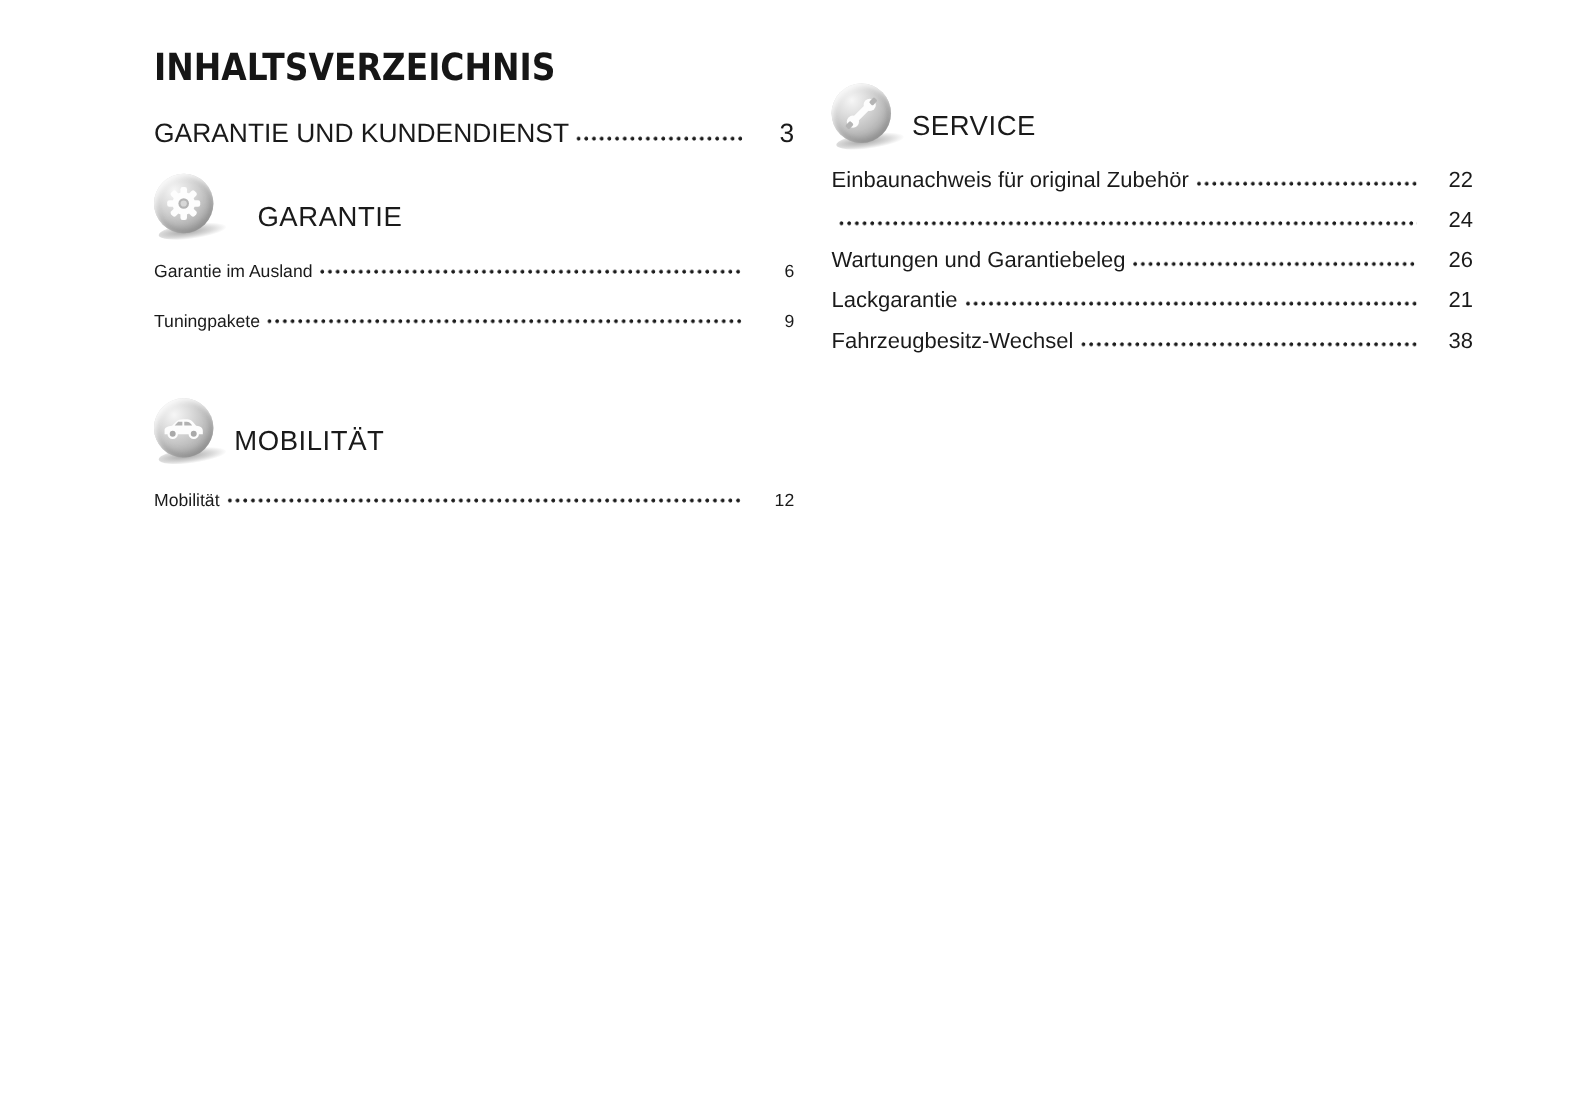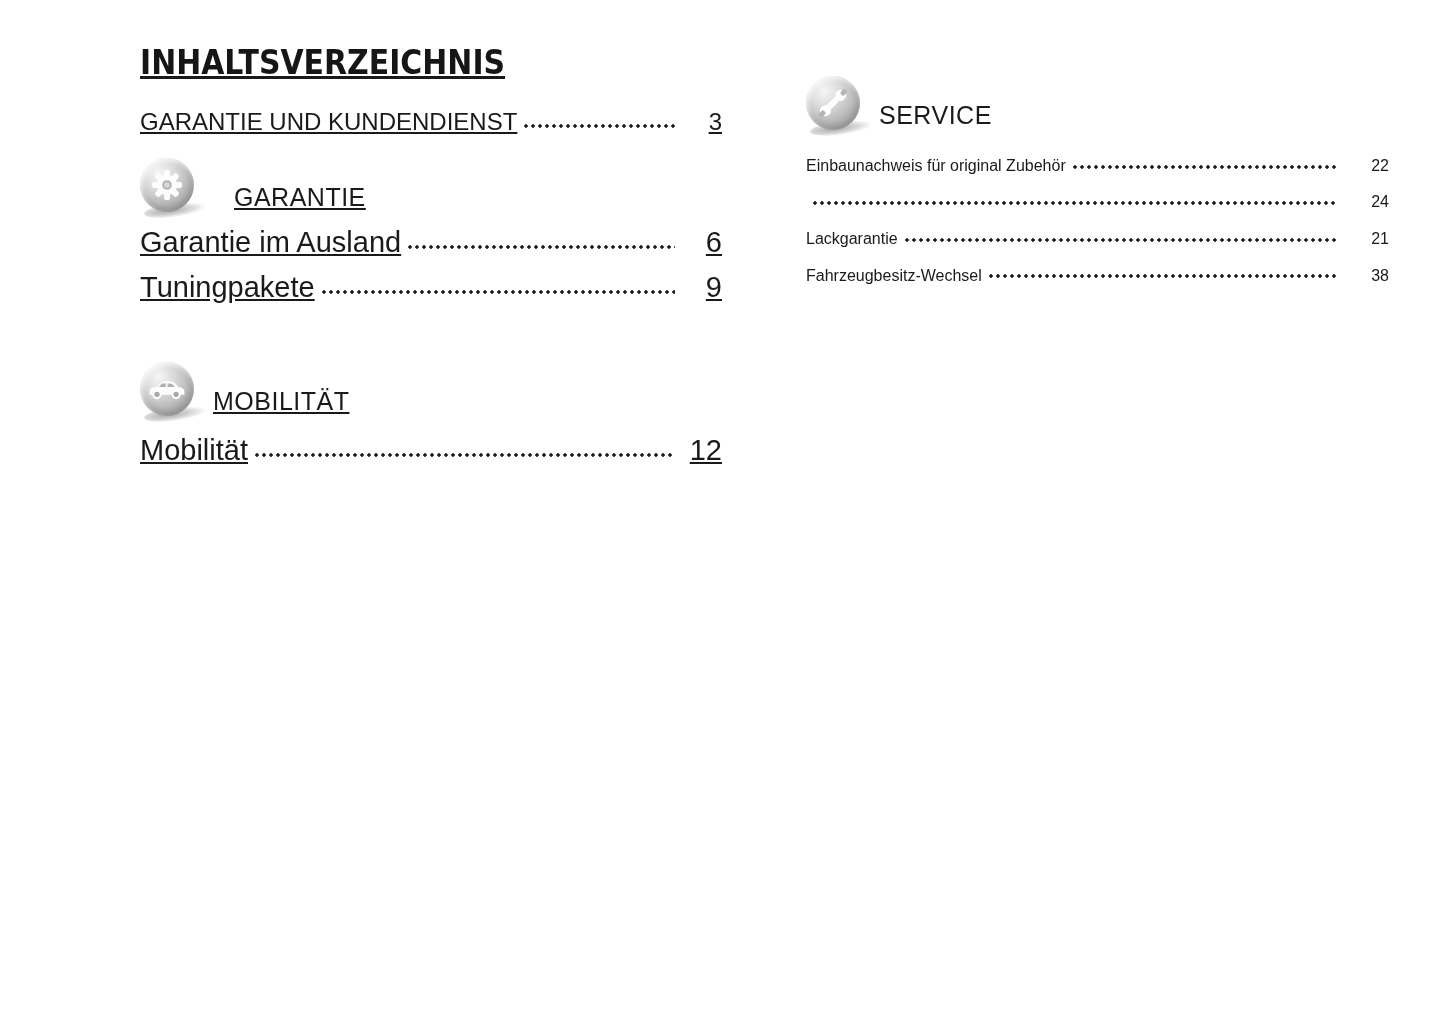--- a/index.html
+++ b/index.html
@@ -6,22 +6,22 @@
   .sheet {
     position: relative;
     width: 1445px;
     height: 1018px;
     background: #ffffff;
     color: #1a1a1a;
     font-family: "Liberation Sans", "DejaVu Sans", sans-serif;
     overflow: hidden;
   }
   .col { position: absolute; }
-  .col-left  { left: 140px; top: 36px;  width: 582px; text-decoration: underline; }
-  .col-right { left: 806px; top: 76px;  width: 583px; }
+  .col-left  { left: 140px; top: 36px;  width: 582px; }
+  .col-right { left: 756px; top: 76px;  width: 583px; }
 
   h1.doc-title {
     margin: 6px 0 0 0;
     font-family: "DejaVu Sans", "Liberation Sans", sans-serif;
     font-weight: 700;
     font-size: 34px;
     line-height: 40px;
     letter-spacing: 0px;
     white-space: nowrap;
     transform: scaleX(0.88);
@@ -48,24 +48,24 @@
     bottom: var(--pb);
     height: 4px;
     background-image: radial-gradient(circle at 2px 2px, #1b1b1b 1.45px, rgba(0,0,0,0) 2px);
     background-size: 7px 4px;
     background-repeat: repeat-x;
   }
 
   .lead-row { height: 44px; font-size: 24px; --pb: 6px; margin-top: 14px; }
   .lead-row .pg { width: 40px; }
 
-  .col-left .entry-row { height: 45px; font-size: 29px; --pb: 8px; }
+  .col-left .entry-row { height: 45px; font-size: 16px; --pb: 8px; }
   .col-left .entry-row .pg { width: 40px; }
 
-  .col-right .entry-row { height: 36.6px; font-size: 16px; --pb: 6px; }
+  .col-right .entry-row { height: 36.6px; font-size: 20px; --pb: 6px; }
   .col-right .entry-row .pg { width: 44px; }
 
   .entries { margin-top: 6px; }
   .col-right .entries { margin-top: 12px; }
   .entries.single { margin-top: 10px; }
 
   
   .section-header { display: flex; align-items: flex-end; gap: 19px; height: 56px; }
   .section-header.mt1 { margin-top: 18px; gap: 40px; }
   .section-header.mt2 { margin-top: 52px; }
@@ -198,20 +198,25 @@
       <div class="toc-row entry-row">
         <span class="lbl">Einbaunachweis für original Zubehör</span>
         <span class="leader"></span>
         <span class="pg">22</span>
       </div>
       <div class="toc-row entry-row">
         <span class="leader"></span>
         <span class="pg">24</span>
       </div>
       <div class="toc-row entry-row">
+        <span class="lbl">Wartungen und Garantiebeleg</span>
+        <span class="leader"></span>
+        <span class="pg">26</span>
+      </div>
+      <div class="toc-row entry-row">
         <span class="lbl">Lackgarantie</span>
         <span class="leader"></span>
         <span class="pg">21</span>
       </div>
       <div class="toc-row entry-row">
         <span class="lbl">Fahrzeugbesitz-Wechsel</span>
         <span class="leader"></span>
         <span class="pg">38</span>
       </div>
     </div>

